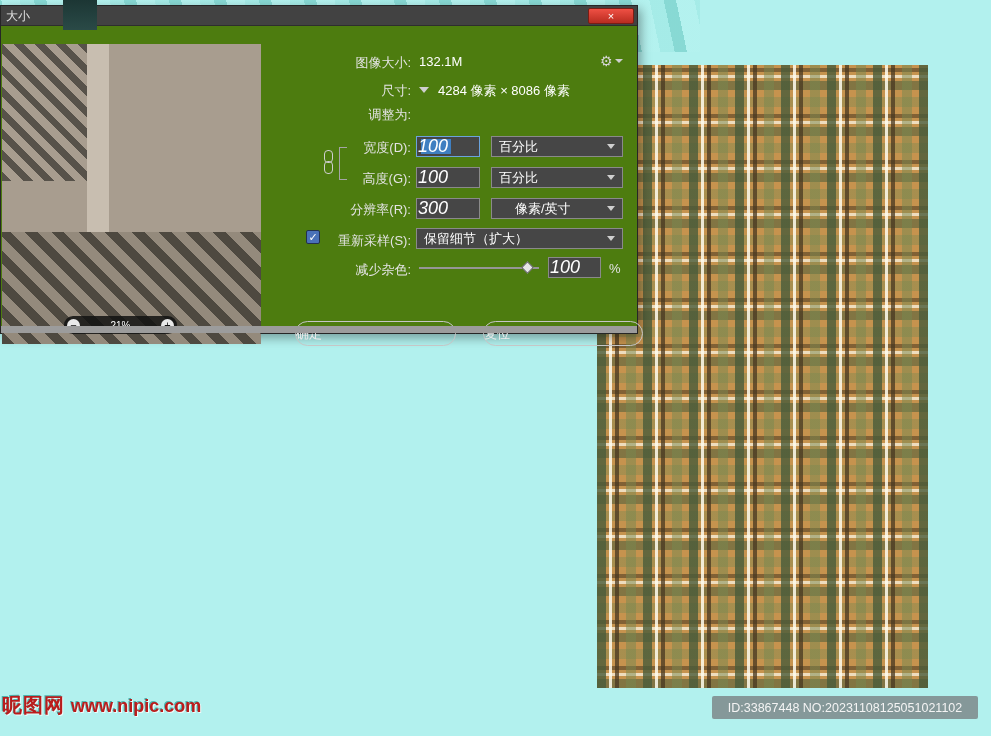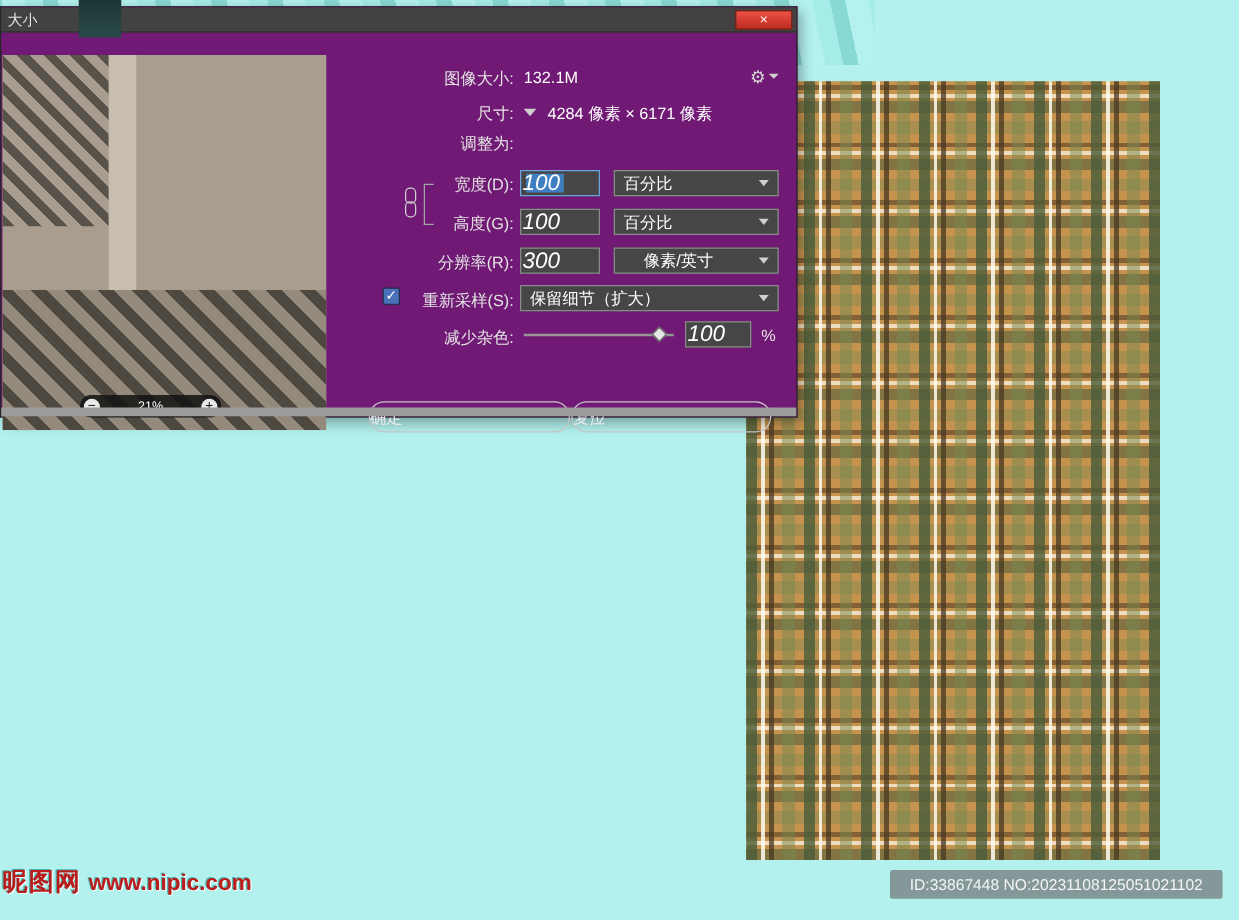--- a/index.html
+++ b/index.html
@@ -41,21 +41,21 @@
         rgba(0,0,0,0)      15px 18px,
         rgba(72,55,32,0.55) 18px 22px,
         rgba(0,0,0,0)      22px 29px,
         rgba(118,136,80,0.38) 29px 39px,
         rgba(0,0,0,0)      39px 46px);
   }
 
   
   .dialog {
     position:absolute; left:0; top:5px; width:638px; height:329px; z-index:5;
-    background:#701a75; border:1px solid #262626;
+    background:#4d7c0f; border:1px solid #262626;
     box-shadow:3px 4px 10px rgba(0,0,0,0.35);
   }
   .titlebar {
     position:absolute; left:0; top:0; width:100%; height:20px;
     background:#424242; border-bottom:1px solid #2e2e2e;
   }
   .title-text {
     position:absolute; left:5px; top:0; line-height:20px;
     font-size:12px; color:#e2e2e2;
   }
@@ -223,21 +223,21 @@
 
   <div class="lbl" style="left:280px; top:48px;">图像大小:</div>
   <div class="val" style="left:418px; top:48px;">132.1M</div>
   <div class="gear" style="left:599px; top:47px;">
     <span>⚙</span>
     <span class="caret"></span>
   </div>
 
   <div class="lbl" style="left:280px; top:76px;">尺寸:</div>
   <div class="dim-caret" style="left:418px; top:81px;"></div>
-  <div class="val" style="left:437px; top:76px;">4284 像素 × 6171 像素</div>
+  <div class="val" style="left:437px; top:76px;">4284 像素 × 8086 像素</div>
 
   <div class="lbl" style="left:280px; top:100px;">调整为:</div>
 
   <div class="lbl" style="left:280px; top:133px;">宽度(D):</div>
   <input class="inp inp-selected" style="left: 415px; top: 130px; width: 64px;" value="100">
   <div class="dd" style="left:490px; top:130px; width:132px;">
     <span>百分比</span>
     <span class="caret"></span>
   </div>
 
@@ -272,21 +272,21 @@
 
   <div class="lbl" style="left:280px; top:255px;">减少杂色:</div>
   <div class="slider">
     <div class="track"></div>
     <div class="thumb"></div>
   </div>
   <input class="inp" style="left: 547px; top: 251px; width: 53px;" value="100">
   <div class="pct" style="left:608px; top:255px;">%</div>
 
   <div class="btn" style="left:294px; top:315px; width:161px;">确定</div>
-  <div class="btn" style="left:456px; top:315px; width:160px;font-style:italic;">复位</div>
+  <div class="btn" style="left:482px; top:315px; width:160px;">复位</div>
 
   <div class="frame-bottom"></div>
 </div>
 
 <div class="artifact"></div>
 
 <div class="watermark">
   <span>昵图网</span><span class="url">www.nipic.com</span>
 </div>
 

